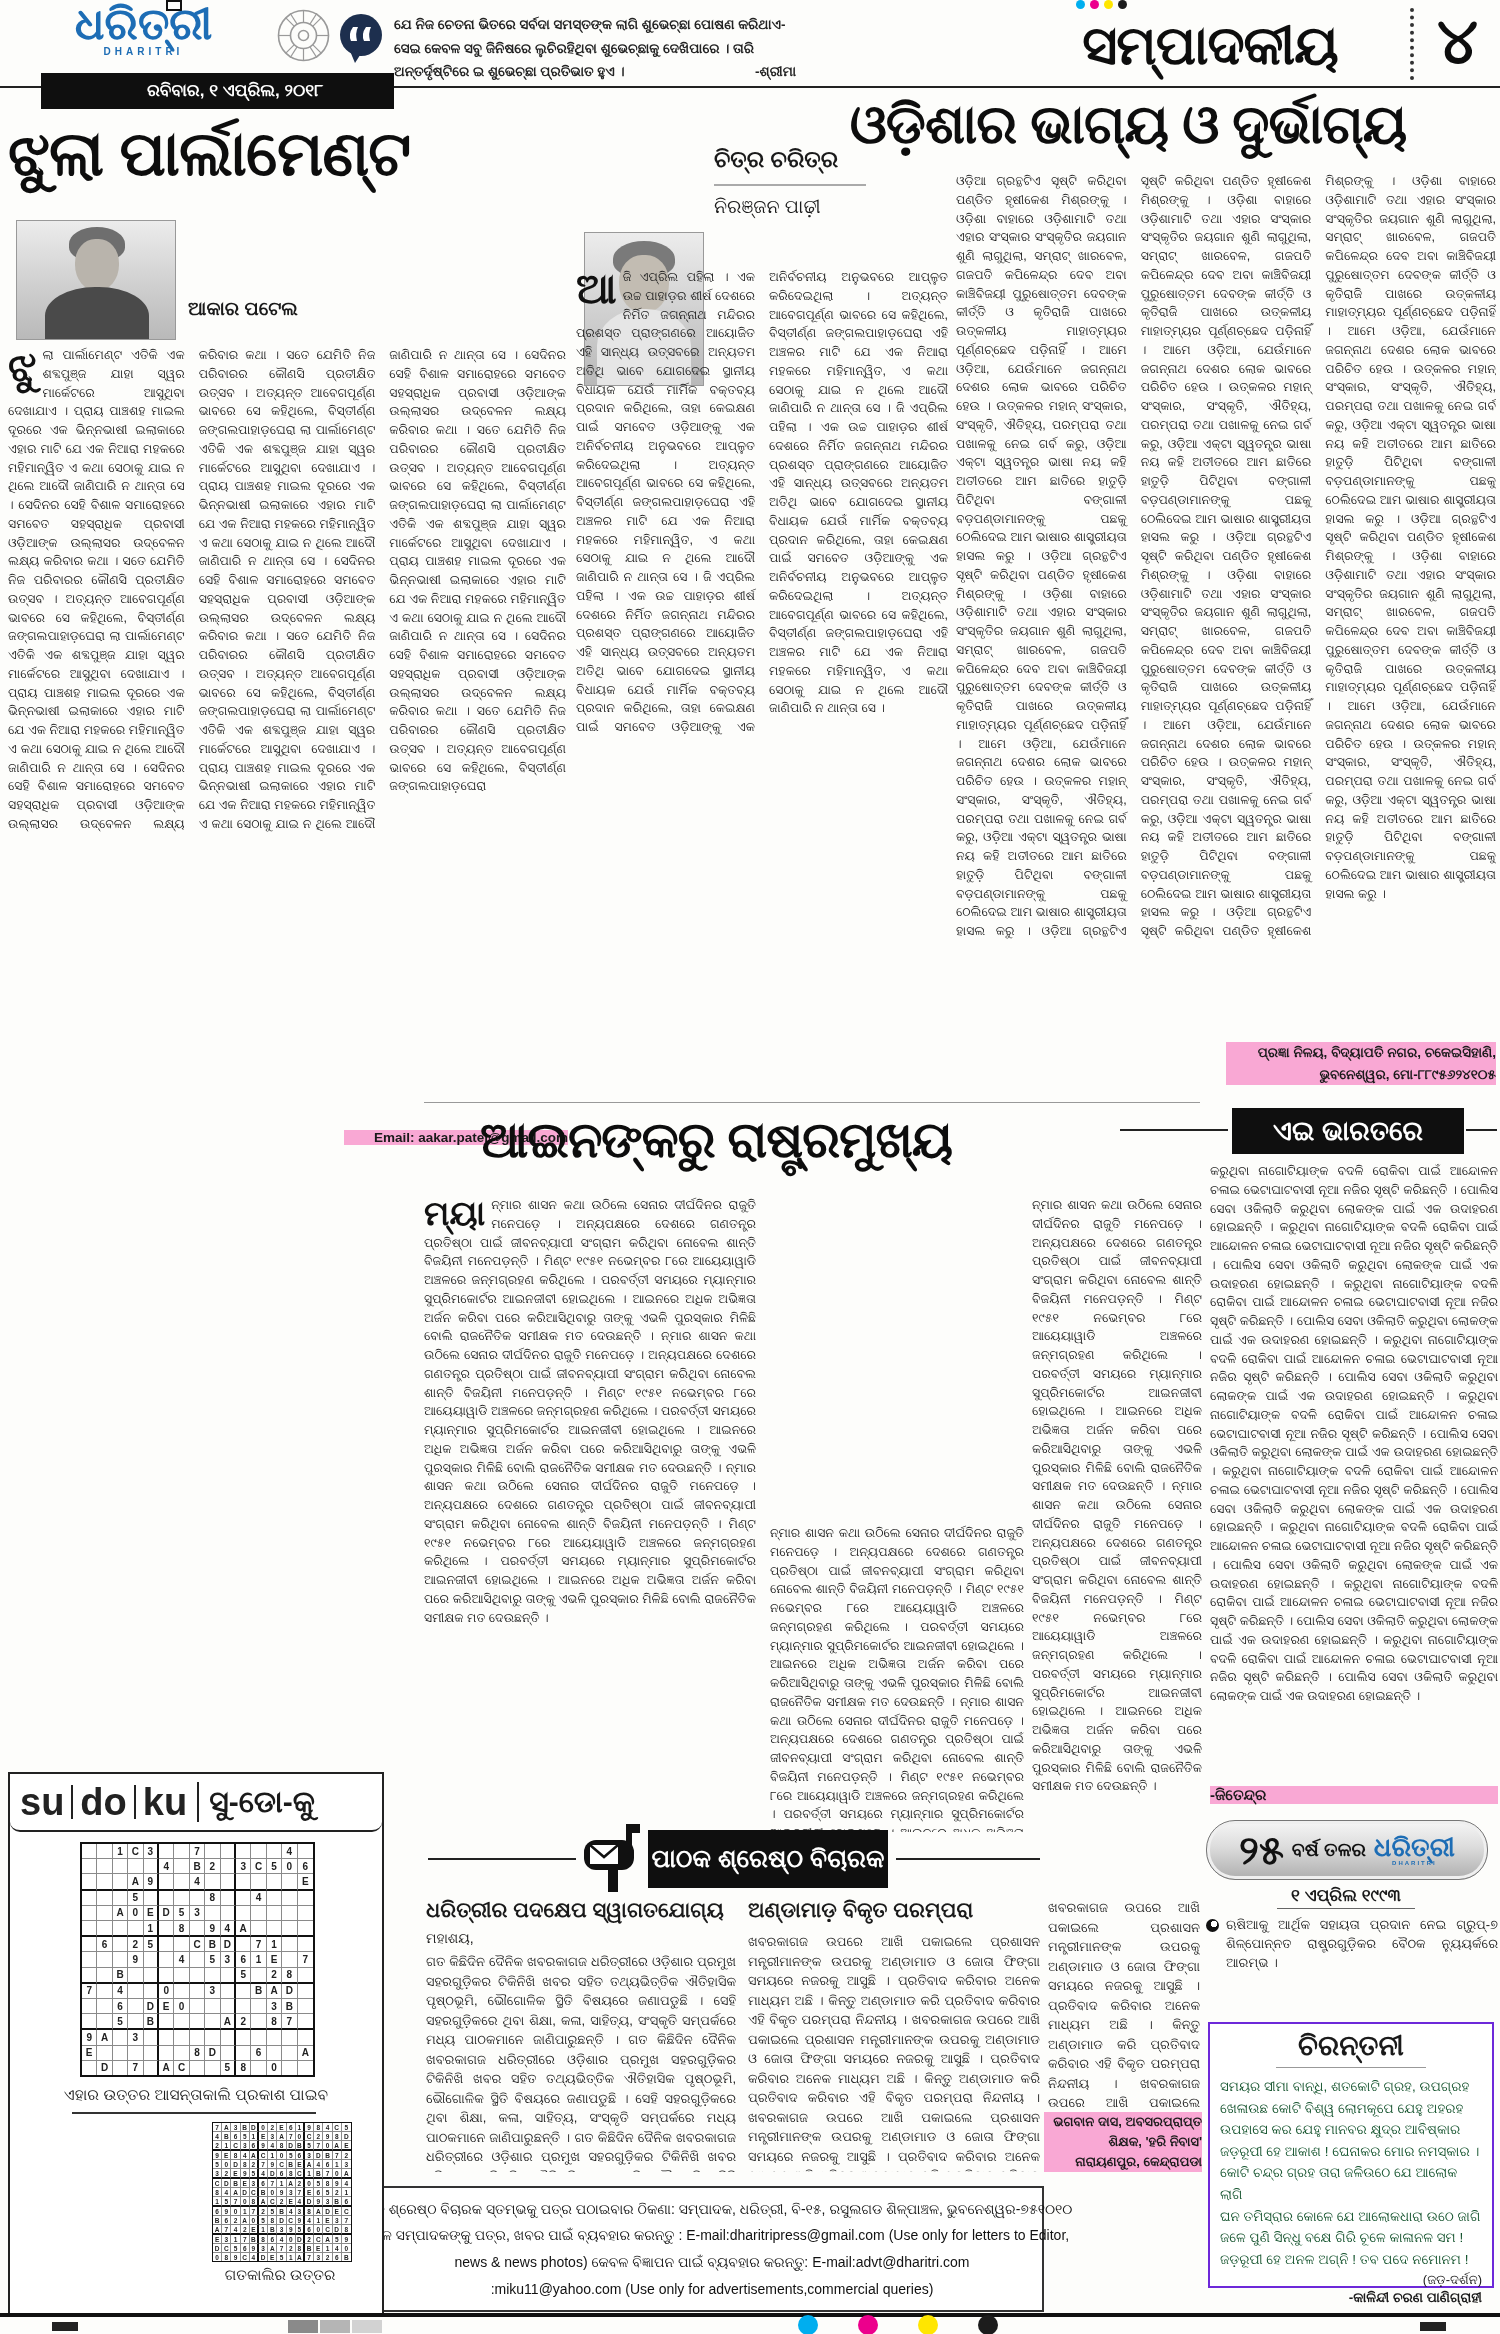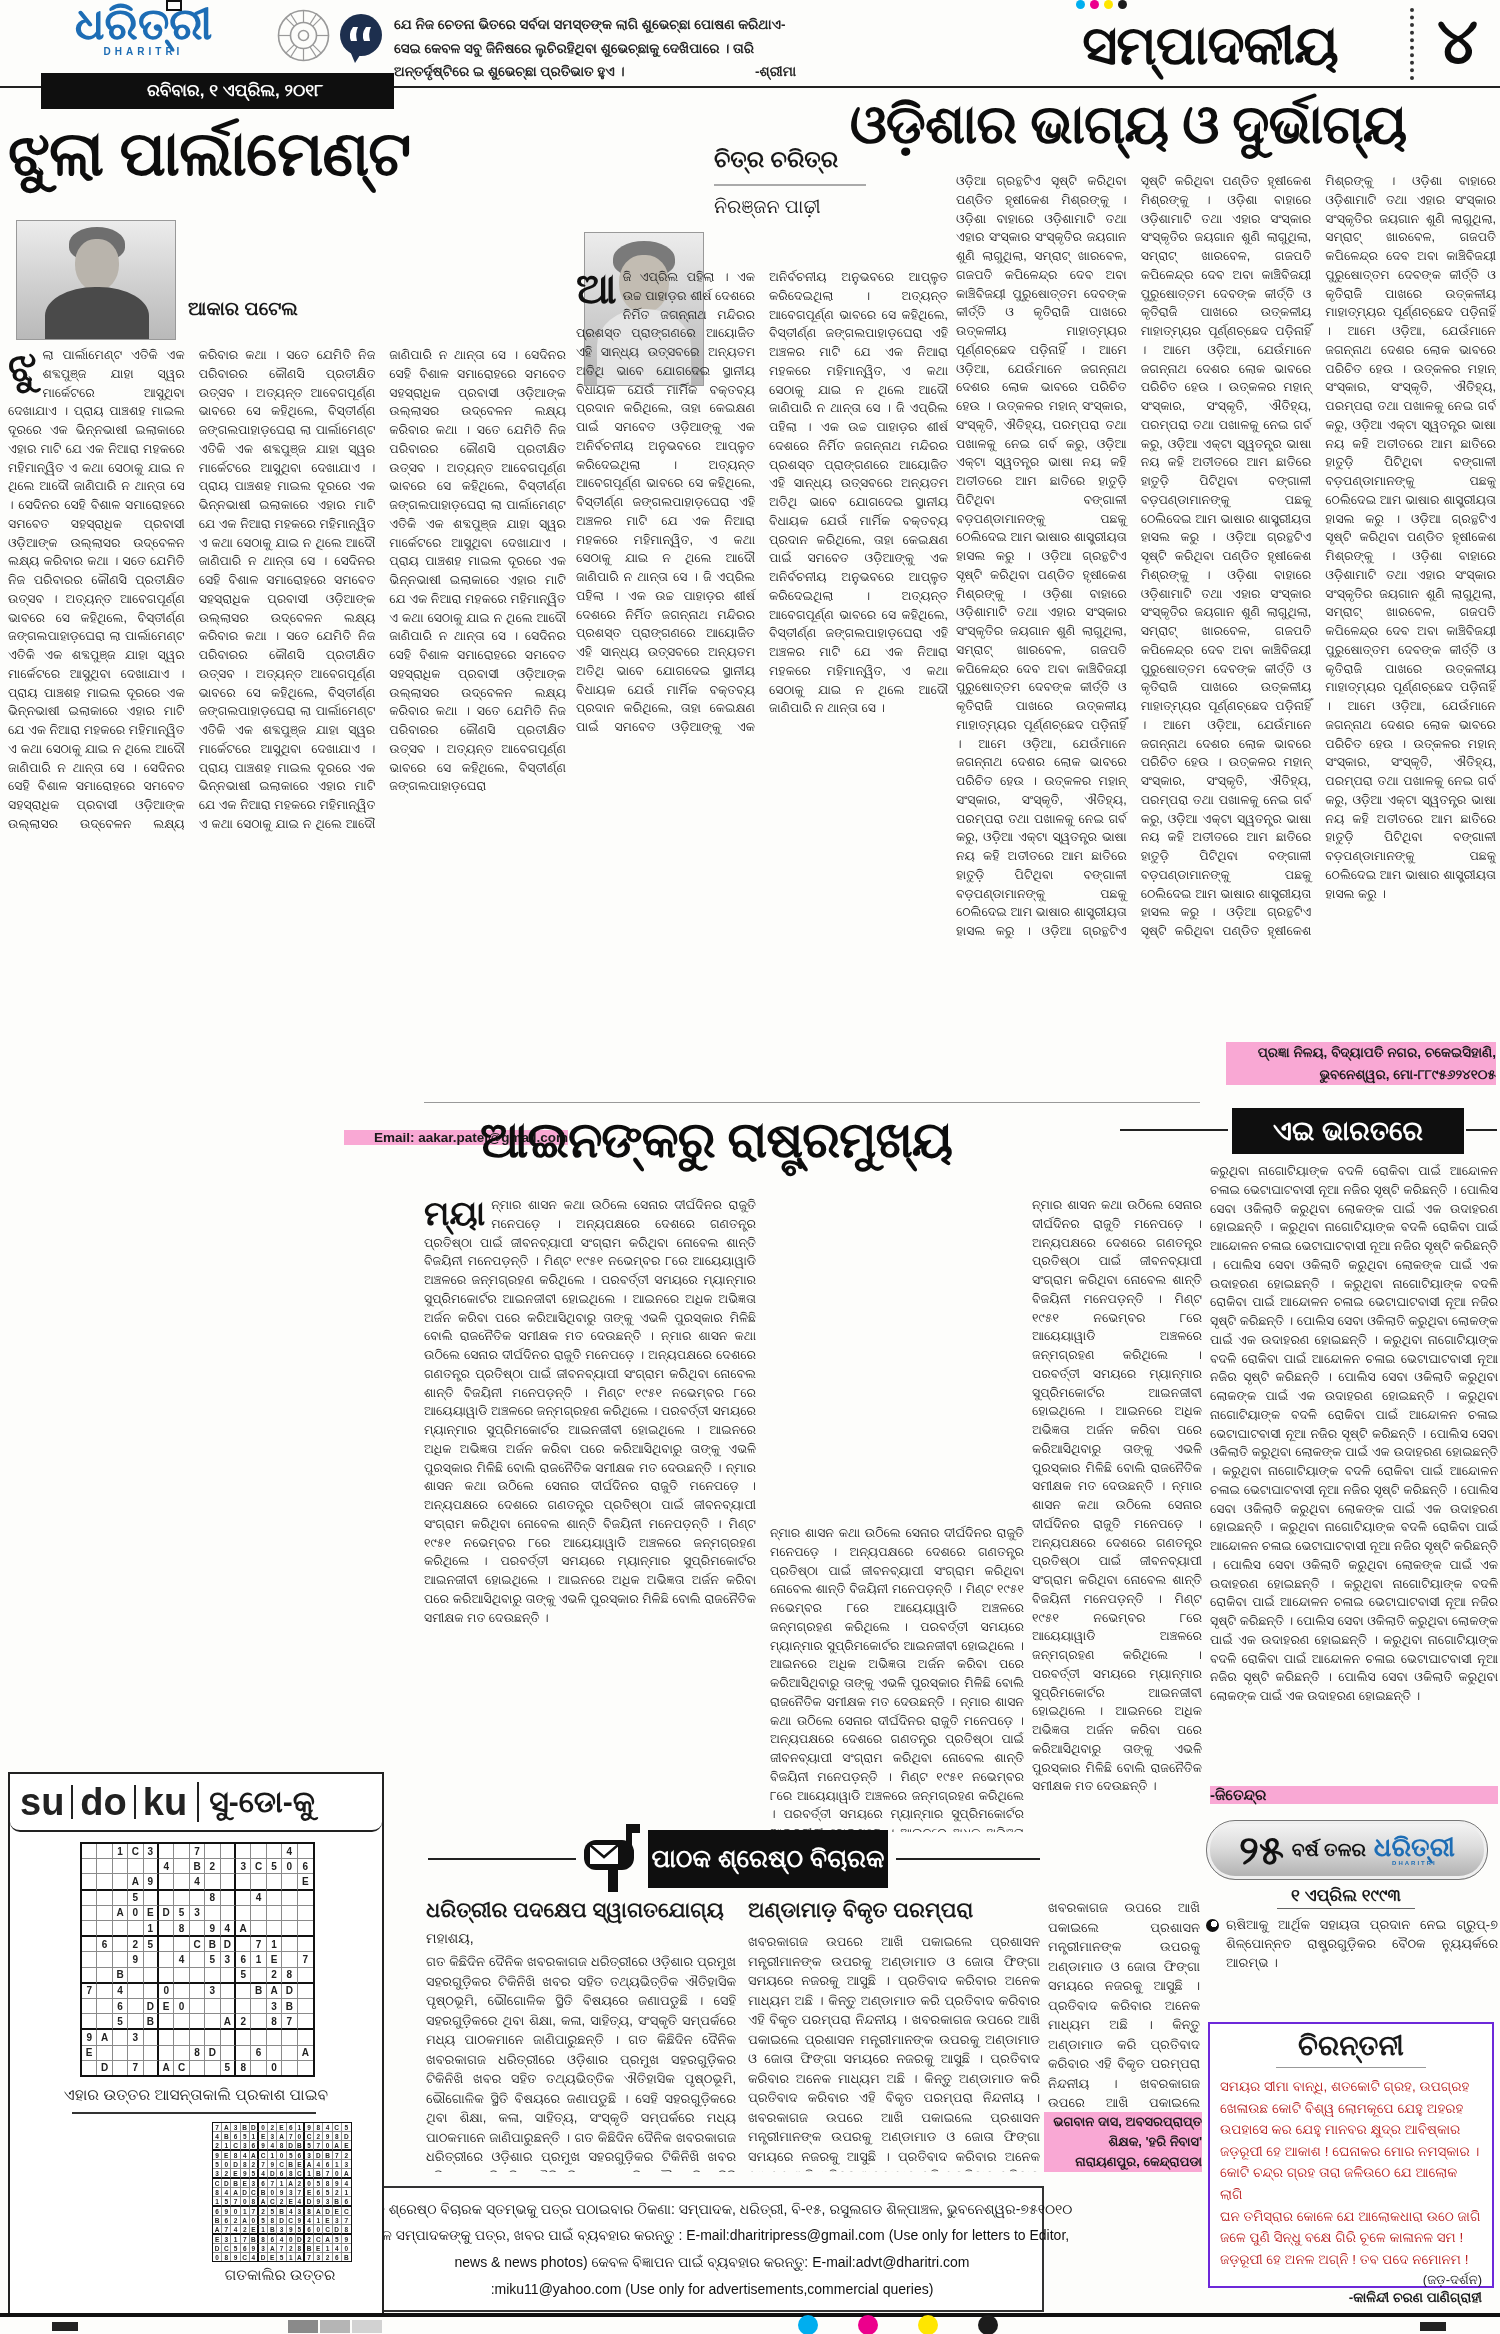--- a/index.html
+++ b/index.html
@@ -25,21 +25,21 @@
   .sgrid .tr{border-right:2px solid #111;}
   .sgrid .tb{border-bottom:2px solid #111;}
   .sgrid .lastc{border-right:none;}
   .sgrid .lastr{border-bottom:none;}
   .capsule{border-radius:29px;border:1px solid #777;
            background:linear-gradient(180deg,#f6f6f6 0%,#dcdcdc 45%,#aeaeae 100%);
            box-shadow:inset 0 0 0 3px #efefef;display:flex;align-items:center;justify-content:center;gap:8px;}
   .dot-bullet{width:13px;height:13px;border-radius:50%;flex:0 0 13px;margin-top:3px;
               background:radial-gradient(circle at 62% 38%, #fff 0 3px, #111 3.5px);}
   .y25-item{display:flex;gap:7px;font-size:13px;line-height:1.45;text-align:justify;margin-bottom:4px;}
-  .poem-line{font-size:13.5px;line-height:1.6;color:#b91c1c;}
+  .poem-line{font-size:13.5px;line-height:1.6;color:#14532d;}
   .ftr-line{font-size:14px;line-height:1.9;color:#111;text-align:center;white-space:nowrap;}
 </style>
 </head>
 <body>
 
 <div id="page">
 
   <div class="abs" style="left:166px;top:0;width:12px;height:7px;border:2px solid #111;"></div>
   <div class="abs" id="top-dots" style="left:1076px;top:0;height:9px;display:flex;gap:5px;">
       <span style="width: 9px; height: 9px; border-radius: 50%; background: rgb(0, 174, 239); display: block;"></span>

